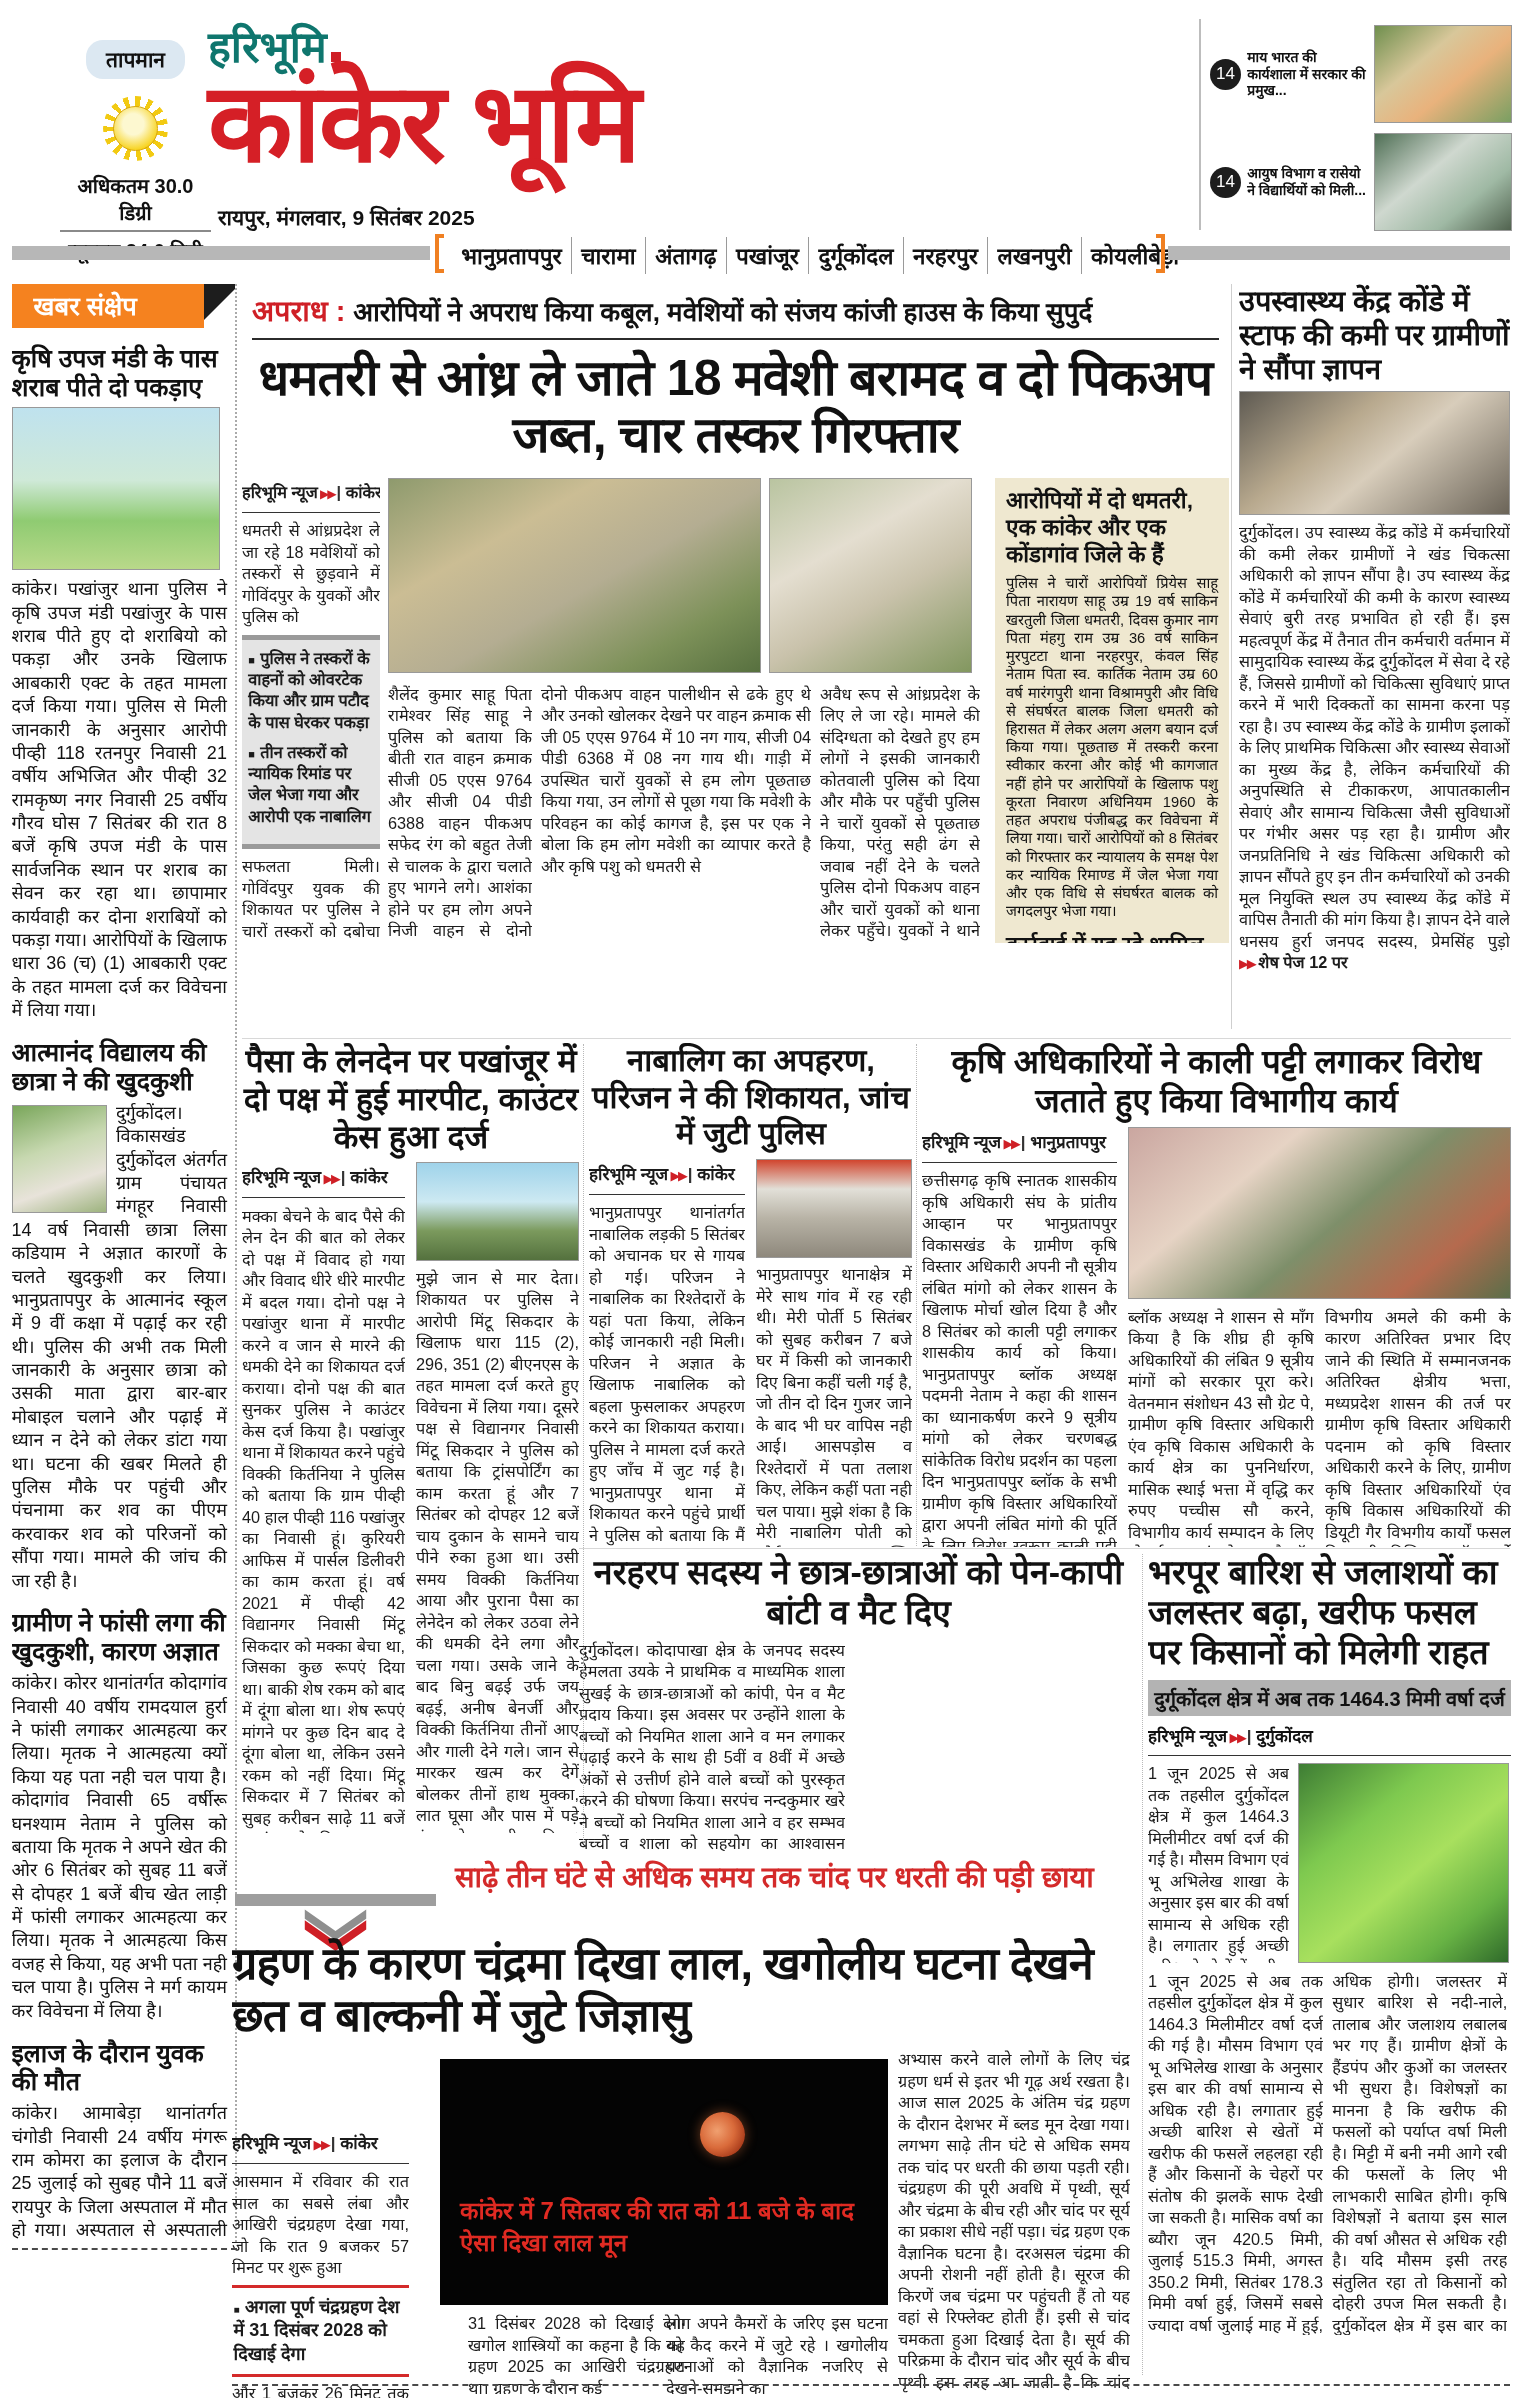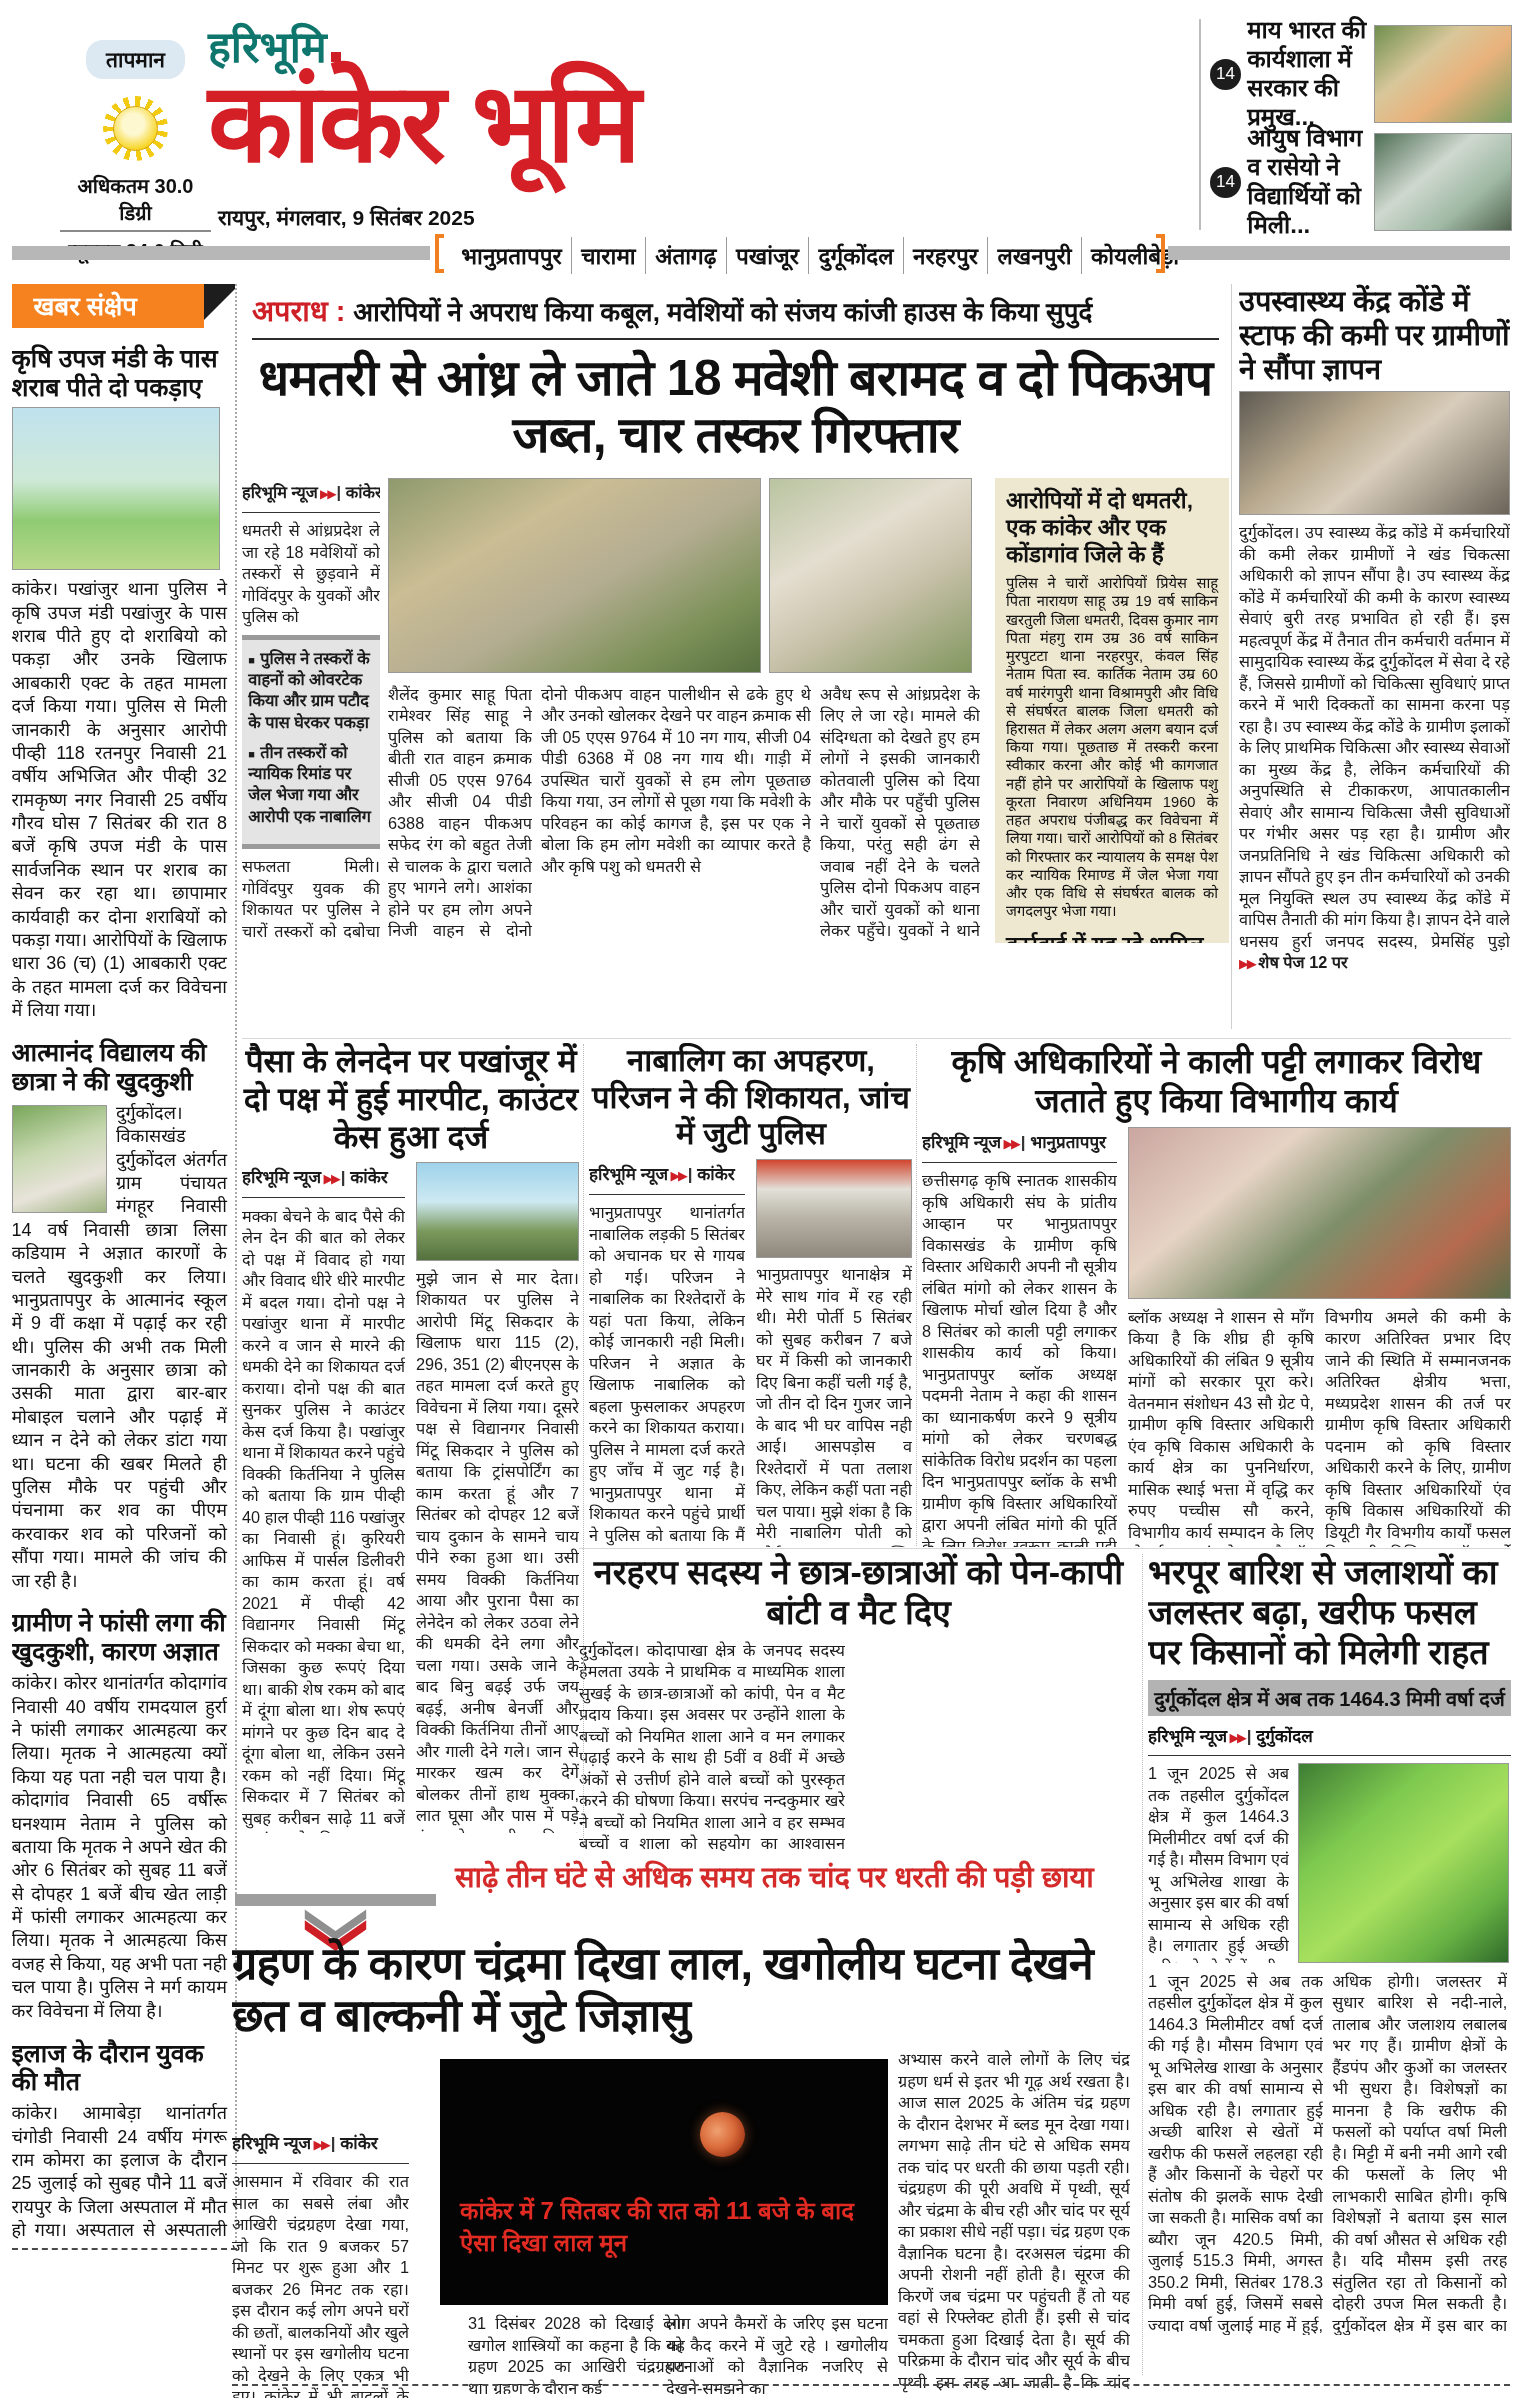--- a/index.html
+++ b/index.html
@@ -31,21 +31,21 @@
 
   #brand{position:absolute;left:208px;top:26px;}
   #brand .top{color:#0f766e;font-weight:800;font-size:43px;line-height:1;}
   #brand .top::after{content:"";display:inline-block;width:10px;height:10px;background:#cf1f26;margin-left:4.6px;}
   #brand .main{color:#d51f26;font-weight:900;font-size:110px;line-height:0.98;letter-spacing:-2.3px;white-space:nowrap;}
   #dateline{position:absolute;left:218px;top:203px;font-weight:bold;font-size:21px;}
 
   #hdr-vline{position:absolute;left:1199px;top:18.6px;height:211px;border-left:2.3px solid #bdbdbd;}
   .teaser{position:absolute;left:1210px;width:302px;height:104px;display:flex;align-items:center;gap:6.2px;cursor:pointer;}
   .teaser .badge{flex:0 0 31px;width:31px;height:31px;border-radius:50%;background:#1d1d1d;color:#fff;font-size:17px;display:flex;align-items:center;justify-content:center;}
-  .teaser .ttext{flex:1;font-weight:bold;font-size:24px;line-height:1.2;}
+  .teaser .ttext{flex:1;font-weight:bold;font-size:14px;line-height:1.2;}
   .teaser .tphoto{flex:0 0 138px;height:98px;}
   #teaser1{top:22px;}
   #teaser2{top:130px;}
   .ph-grad1{background:linear-gradient(140deg,#6f8f4e 0%,#d8c79a 35%,#e9b27c 60%,#7a9f62 100%);}
   .ph-grad2{background:linear-gradient(140deg,#4f6f55 0%,#cfd8cf 40%,#9fb9a4 70%,#51634f 100%);}
 
   #navrow{position:absolute;left:0;top:234px;width:1514px;height:40px;}
   #navrow .gbar{position:absolute;top:12.4px;height:14px;background:#b7b7b7;}
   #navrow .gbar.l{left:11.6px;width:418px;}
   #navrow .gbar.r{left:1168px;width:342px;}
@@ -358,20 +358,21 @@
         <path d="M6 2 L46 30 L86 2 L86 14 L46 42 L6 14 Z" fill="#8f8f8f"></path>
         <path d="M6 16 L46 44 L86 16 L86 28 L46 56 L6 28 Z" fill="#cf1f26"></path>
       </svg>
     </div>
     <div class="headline">ग्रहण के कारण चंद्रमा दिखा लाल, खगोलीय घटना देखने छत व बाल्कनी में जुटे जिज्ञासु</div>
 
     <div class="colA bt">
       <div class="byline"><span>हरिभूमि न्यूज</span><span class="arr"></span><span class="place">कांकेर</span></div>
       <div class="byline-rule"></div>
       <span>आसमान में रविवार की रात साल का सबसे लंबा और आखिरी चंद्रग्रहण देखा गया, जो कि रात 9 बजकर 57 मिनट पर शुरू हुआ</span>
+      <div class="redbox">अगला पूर्ण चंद्रग्रहण देश में 31 दिसंबर 2028 को दिखाई देगा</div>
       <span>और 1 बजकर 26 मिनट तक रहा। इस दौरान कई लोग अपने घरों की छतों, बालकनियों और खुले स्थानों पर इस खगोलीय घटना को देखने के लिए एकत्र भी हुए। कांकेर में भी बादलों के बीच से चंद्रमा का लाल-नारंगी रंग देखने को मिला। अगला पूर्ण चंद्रग्रहण देश में</span>
     </div>
 
     <div id="moonbox">
       <div class="moon"></div>
       <div class="mooncap">कांकेर में 7 सितबर की रात को 11 बजे के बाद ऐसा दिखा लाल मून</div>
     </div>
 
     <div class="miniA bt">31 दिसंबर 2028 को दिखाई देगा   खगोल शास्त्रियों का कहना है कि यह ग्रहण 2025 का आखिरी चंद्रग्रहण था। ग्रहण के दौरान कई</div>
     <div class="miniB bt">लोग अपने कैमरों के जरिए इस घटना को कैद करने में जुटे रहे । खगोलीय घटनाओं को वैज्ञानिक नजरिए से देखने-समझने का</div>

